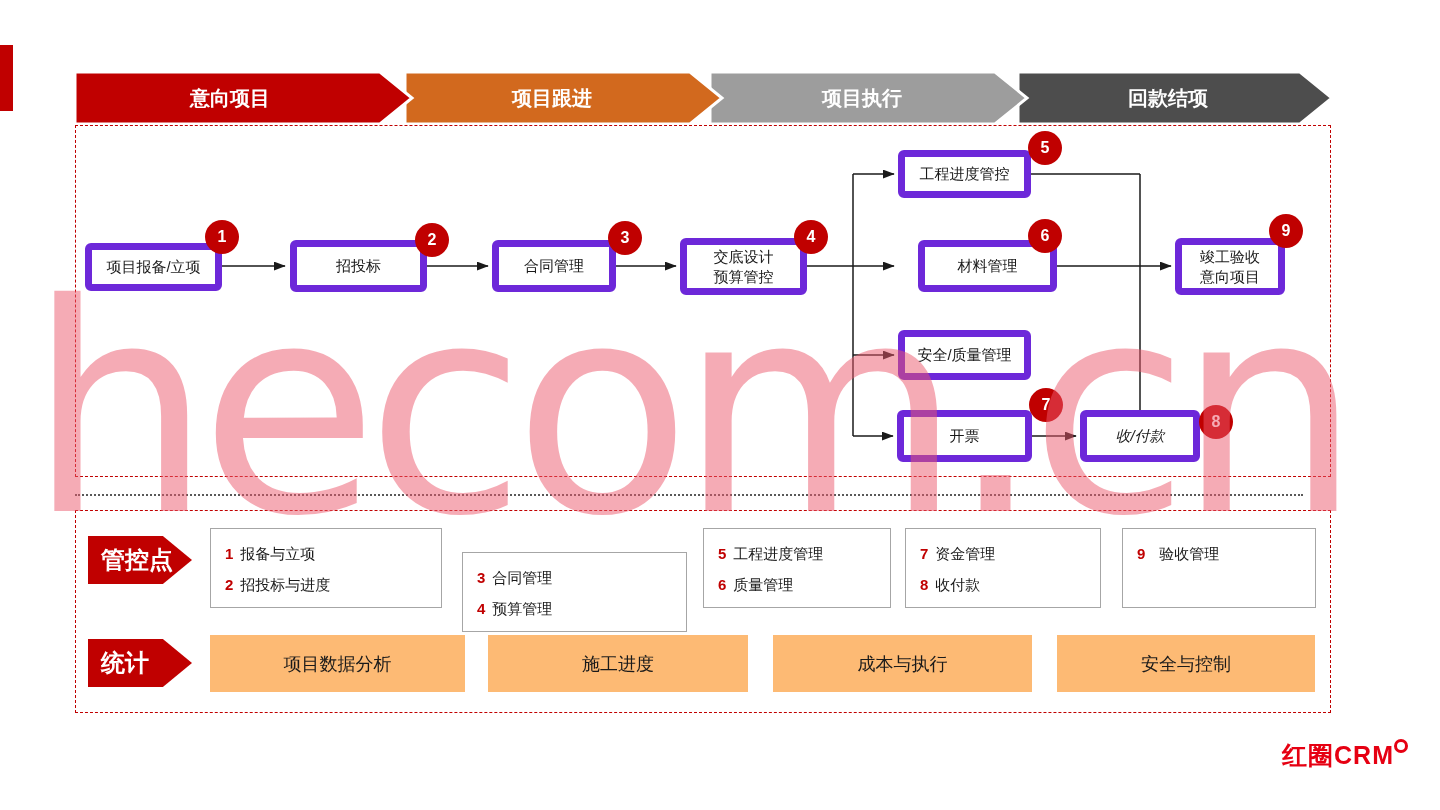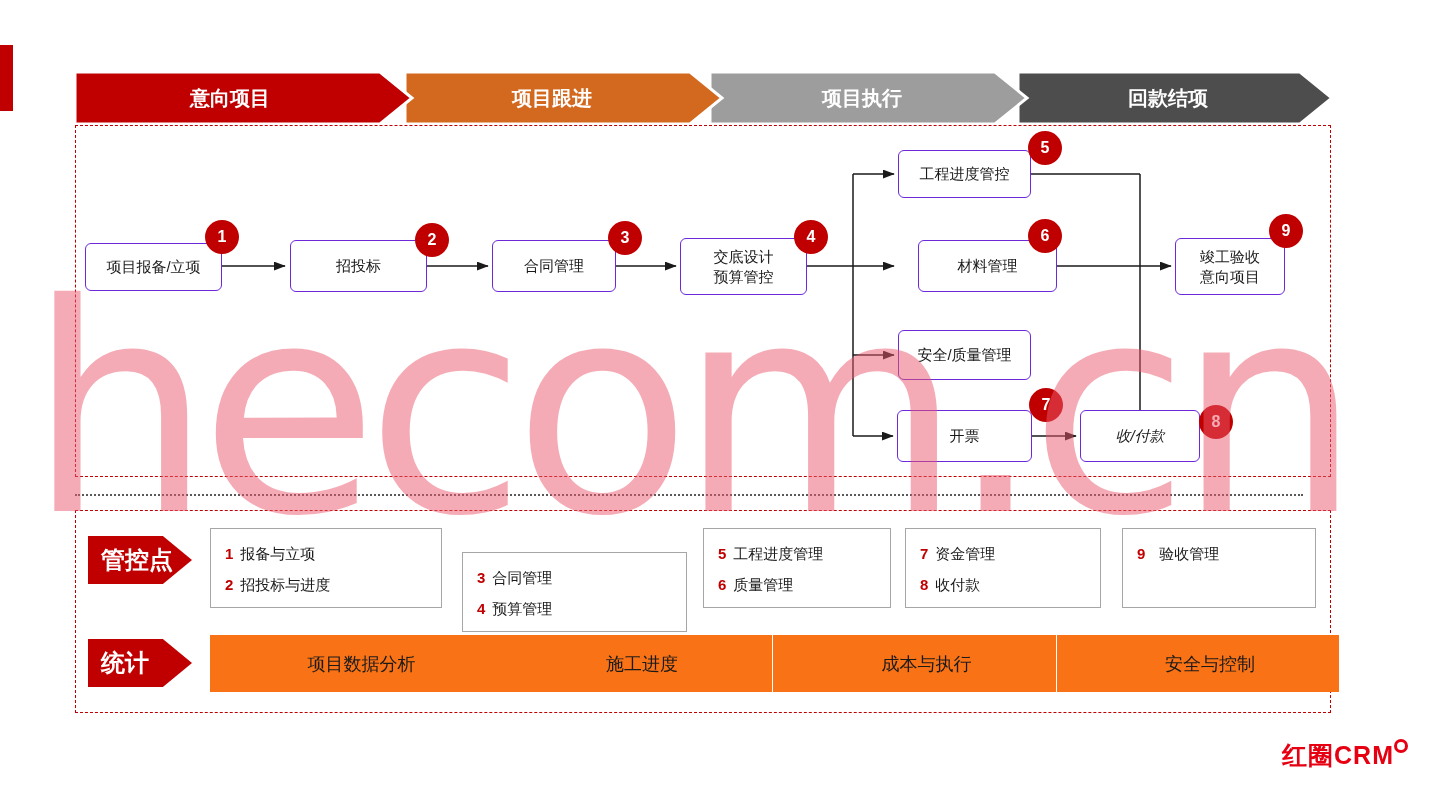--- a/index.html
+++ b/index.html
@@ -2,27 +2,27 @@
 <html><head>
 <meta charset="utf-8">
 <style>
   html,body{margin:0;padding:0;background:#fff;}
   body{font-family:"Liberation Sans","DejaVu Sans",sans-serif;}
   .stage{position:relative;width:1440px;height:810px;background:#fff;overflow:hidden;}
   .abs{position:absolute;}
   .left-tab{left:0;top:45px;width:13px;height:66px;background:#c00000;}
   .frame{position:absolute;border:1px dashed #c00000;box-sizing:border-box;}
   .dotted-sep{position:absolute;left:75px;top:494px;width:1228px;height:0;border-top:2px dotted #595959;}
-  .node{position:absolute;background:#fff;border:1px solid #6d28d9;border-radius:6px;display:flex;flex-direction:column;align-items:center;justify-content:center;font-size:15px;color:#1a1a1a;line-height:1.3;z-index:3;text-align:center;box-sizing:border-box;}
+  .node{position:absolute;background:#fff;border:7px solid #6d28d9;border-radius:6px;display:flex;flex-direction:column;align-items:center;justify-content:center;font-size:15px;color:#1a1a1a;line-height:1.3;z-index:3;text-align:center;box-sizing:border-box;}
   .badge{position:absolute;width:34px;height:34px;border-radius:50%;background:#c00000;color:#fff;font-weight:bold;font-size:16px;display:flex;align-items:center;justify-content:center;z-index:6;}
   .ptr-label{position:absolute;background:#c00000;color:#fff;font-weight:bold;font-size:24px;display:flex;align-items:center;padding-left:13px;box-sizing:border-box;clip-path:polygon(0 0,72% 0,100% 50%,72% 100%,0 100%);z-index:3;}
   .cp-box{position:absolute;background:#fff;border:1px solid #a6a6a6;padding:9px 14px;box-sizing:border-box;z-index:3;}
   .cp-row{font-size:15px;color:#1a1a1a;line-height:31px;white-space:nowrap;}
   .cp-num{color:#c00000;font-weight:bold;margin-right:7px;}
-  .stat-box{position:absolute;background:#f97316;display:flex;align-items:center;justify-content:center;font-size:18px;color:#1a1a1a;z-index:3;padding-left:24px;}
+  .stat-box{position:absolute;background:#fdba74;display:flex;align-items:center;justify-content:center;font-size:18px;color:#1a1a1a;z-index:3;}
   .watermark{position:absolute;left:28px;top:266px;font-size:290px;letter-spacing:-12px;line-height:1;color:rgba(236,88,108,0.50);z-index:10;pointer-events:none;white-space:nowrap;font-family:"DejaVu Sans",sans-serif;}
   .logo{position:absolute;right:32px;top:739px;display:flex;align-items:flex-start;z-index:3;}
   .logo-text{color:#e60012;font-size:25px;font-weight:bold;letter-spacing:1px;}
   .logo-ring{width:8px;height:8px;border:3px solid #e60012;border-radius:50%;margin-top:0;}
   svg.connectors{position:absolute;left:0;top:0;z-index:2;}
   .phase-band{position:absolute;left:0;top:70px;width:1440px;height:56px;}
   .phase-text{fill:#ffffff;font-size:20px;font-weight:bold;text-anchor:middle;}
 </style>
 </head>
 <body>

